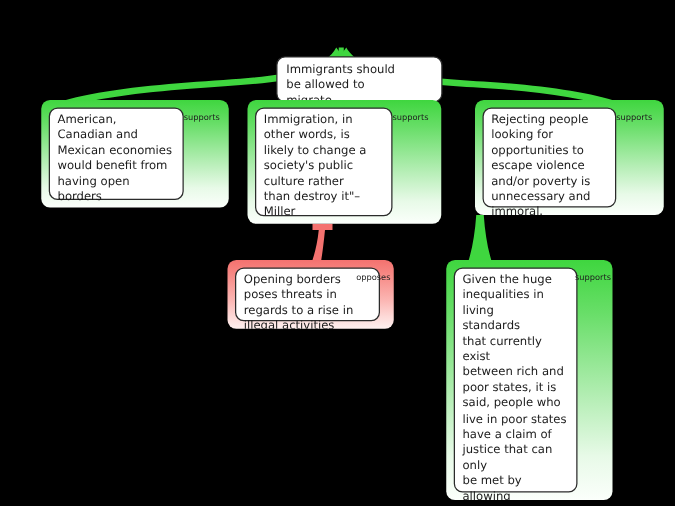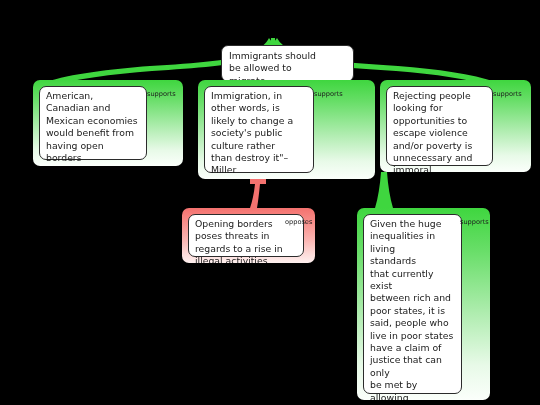--- a/index.html
+++ b/index.html
@@ -90,21 +90,21 @@
   }
 
   
   #node-root      { left: 221px; top: 2px;   width: 133px; height: 37px; margin-top: 43px; }
   #node-root .text{ font-size: 9.3px; }
 
   #node-economies { left: 33px;  top: 80px;  width: 150px; height: 86px; }
   #node-economies .body { width: 108px; height: 74px; }
   #node-economies .relation-label { left: 114px; top: 10px; }
 
-  #node-culture   { left: 198px; top: 80px;  width: 177px; height: 99px; }
+  #node-culture   { left: 198px; top: 80px;  width: 155px; height: 99px; }
   #node-culture .body { width: 110px; height: 87px; }
   #node-culture .relation-label { left: 116px; top: 10px; }
 
   #node-rejecting { left: 359px; top: 80px;  width: 151px; height: 92px; margin-left: 21px; }
   #node-rejecting .body { width: 107px; height: 80px; }
   #node-rejecting .relation-label { left: 113px; top: 10px; }
 
   #node-threats   { left: 182px; top: 208px; width: 133px; height: 55px; }
   #node-threats .body { width: 116px;  height: 43px; }
   #node-threats .relation-label { left: 103px; top: 10px; }

